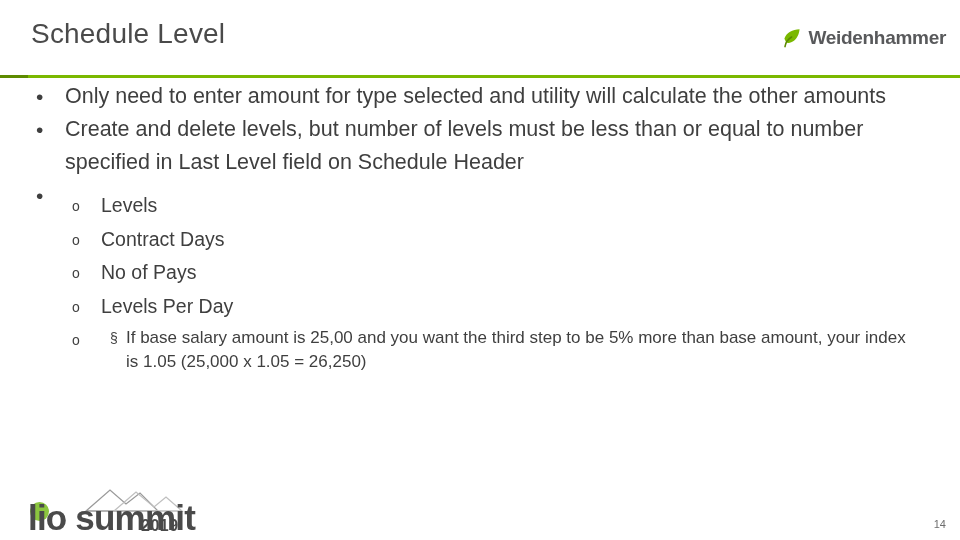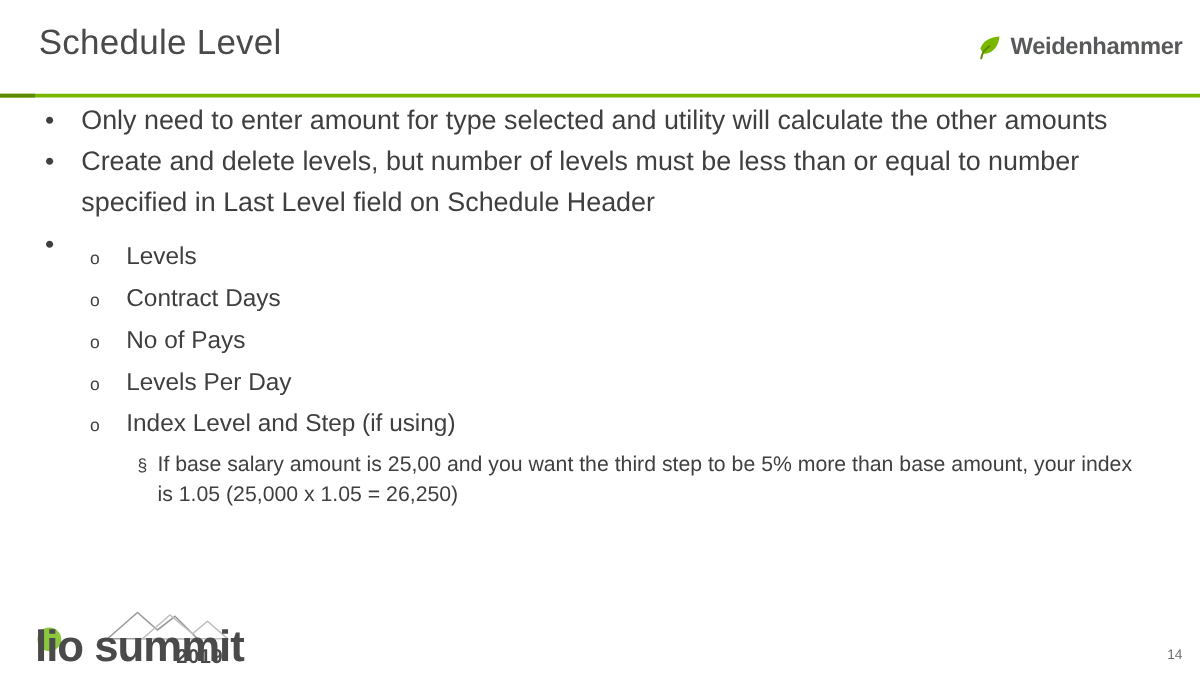--- a/index.html
+++ b/index.html
@@ -250,21 +250,20 @@
     <li>
       <span class="bullet">o</span>
       <span>No of Pays</span>
     </li>
     <li>
       <span class="bullet">o</span>
       <span>Levels Per Day</span>
     </li>
     <li>
       <span class="bullet">o</span>
-      <span>Index Level and Step (if using)</span>
     </li>
   </ul>
 
   <ul class="lvl3">
     <li>
       <span class="bullet">§</span>
       <span>If base salary amount is 25,00 and you want the third step to be 5% more than base amount, your index is 1.05 (25,000 x 1.05 = 26,250)</span>
     </li>
   </ul>
 

